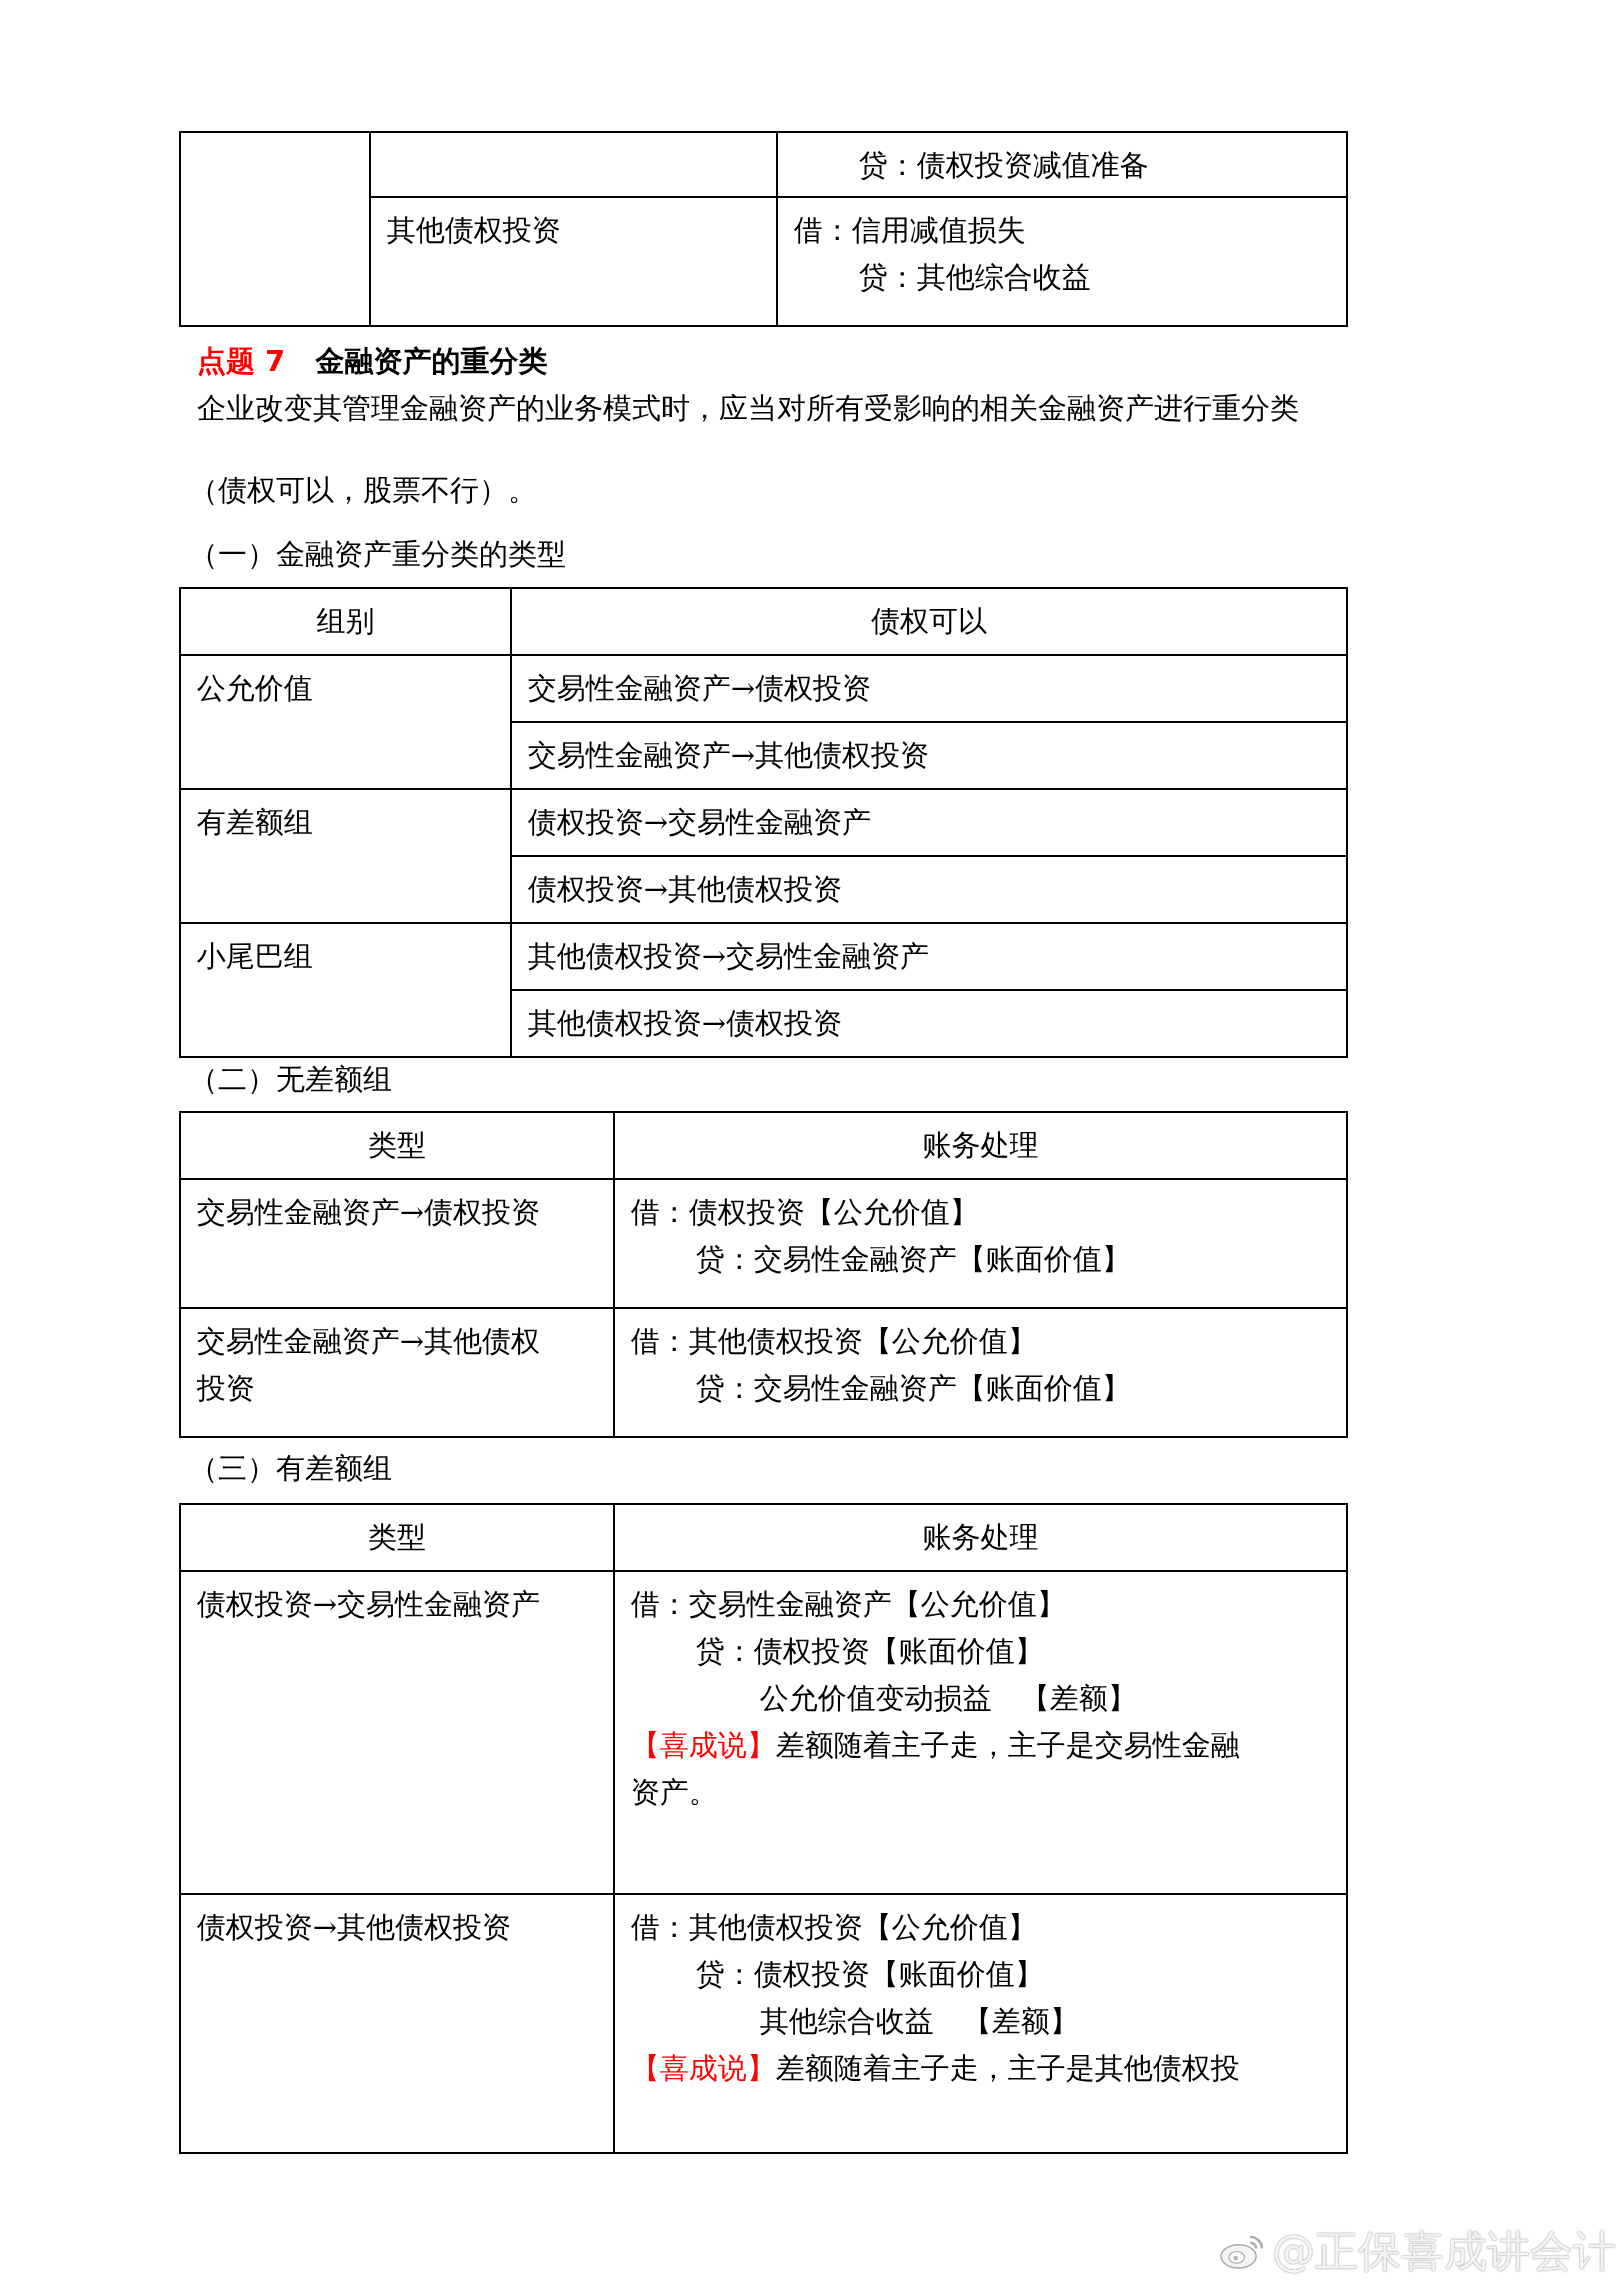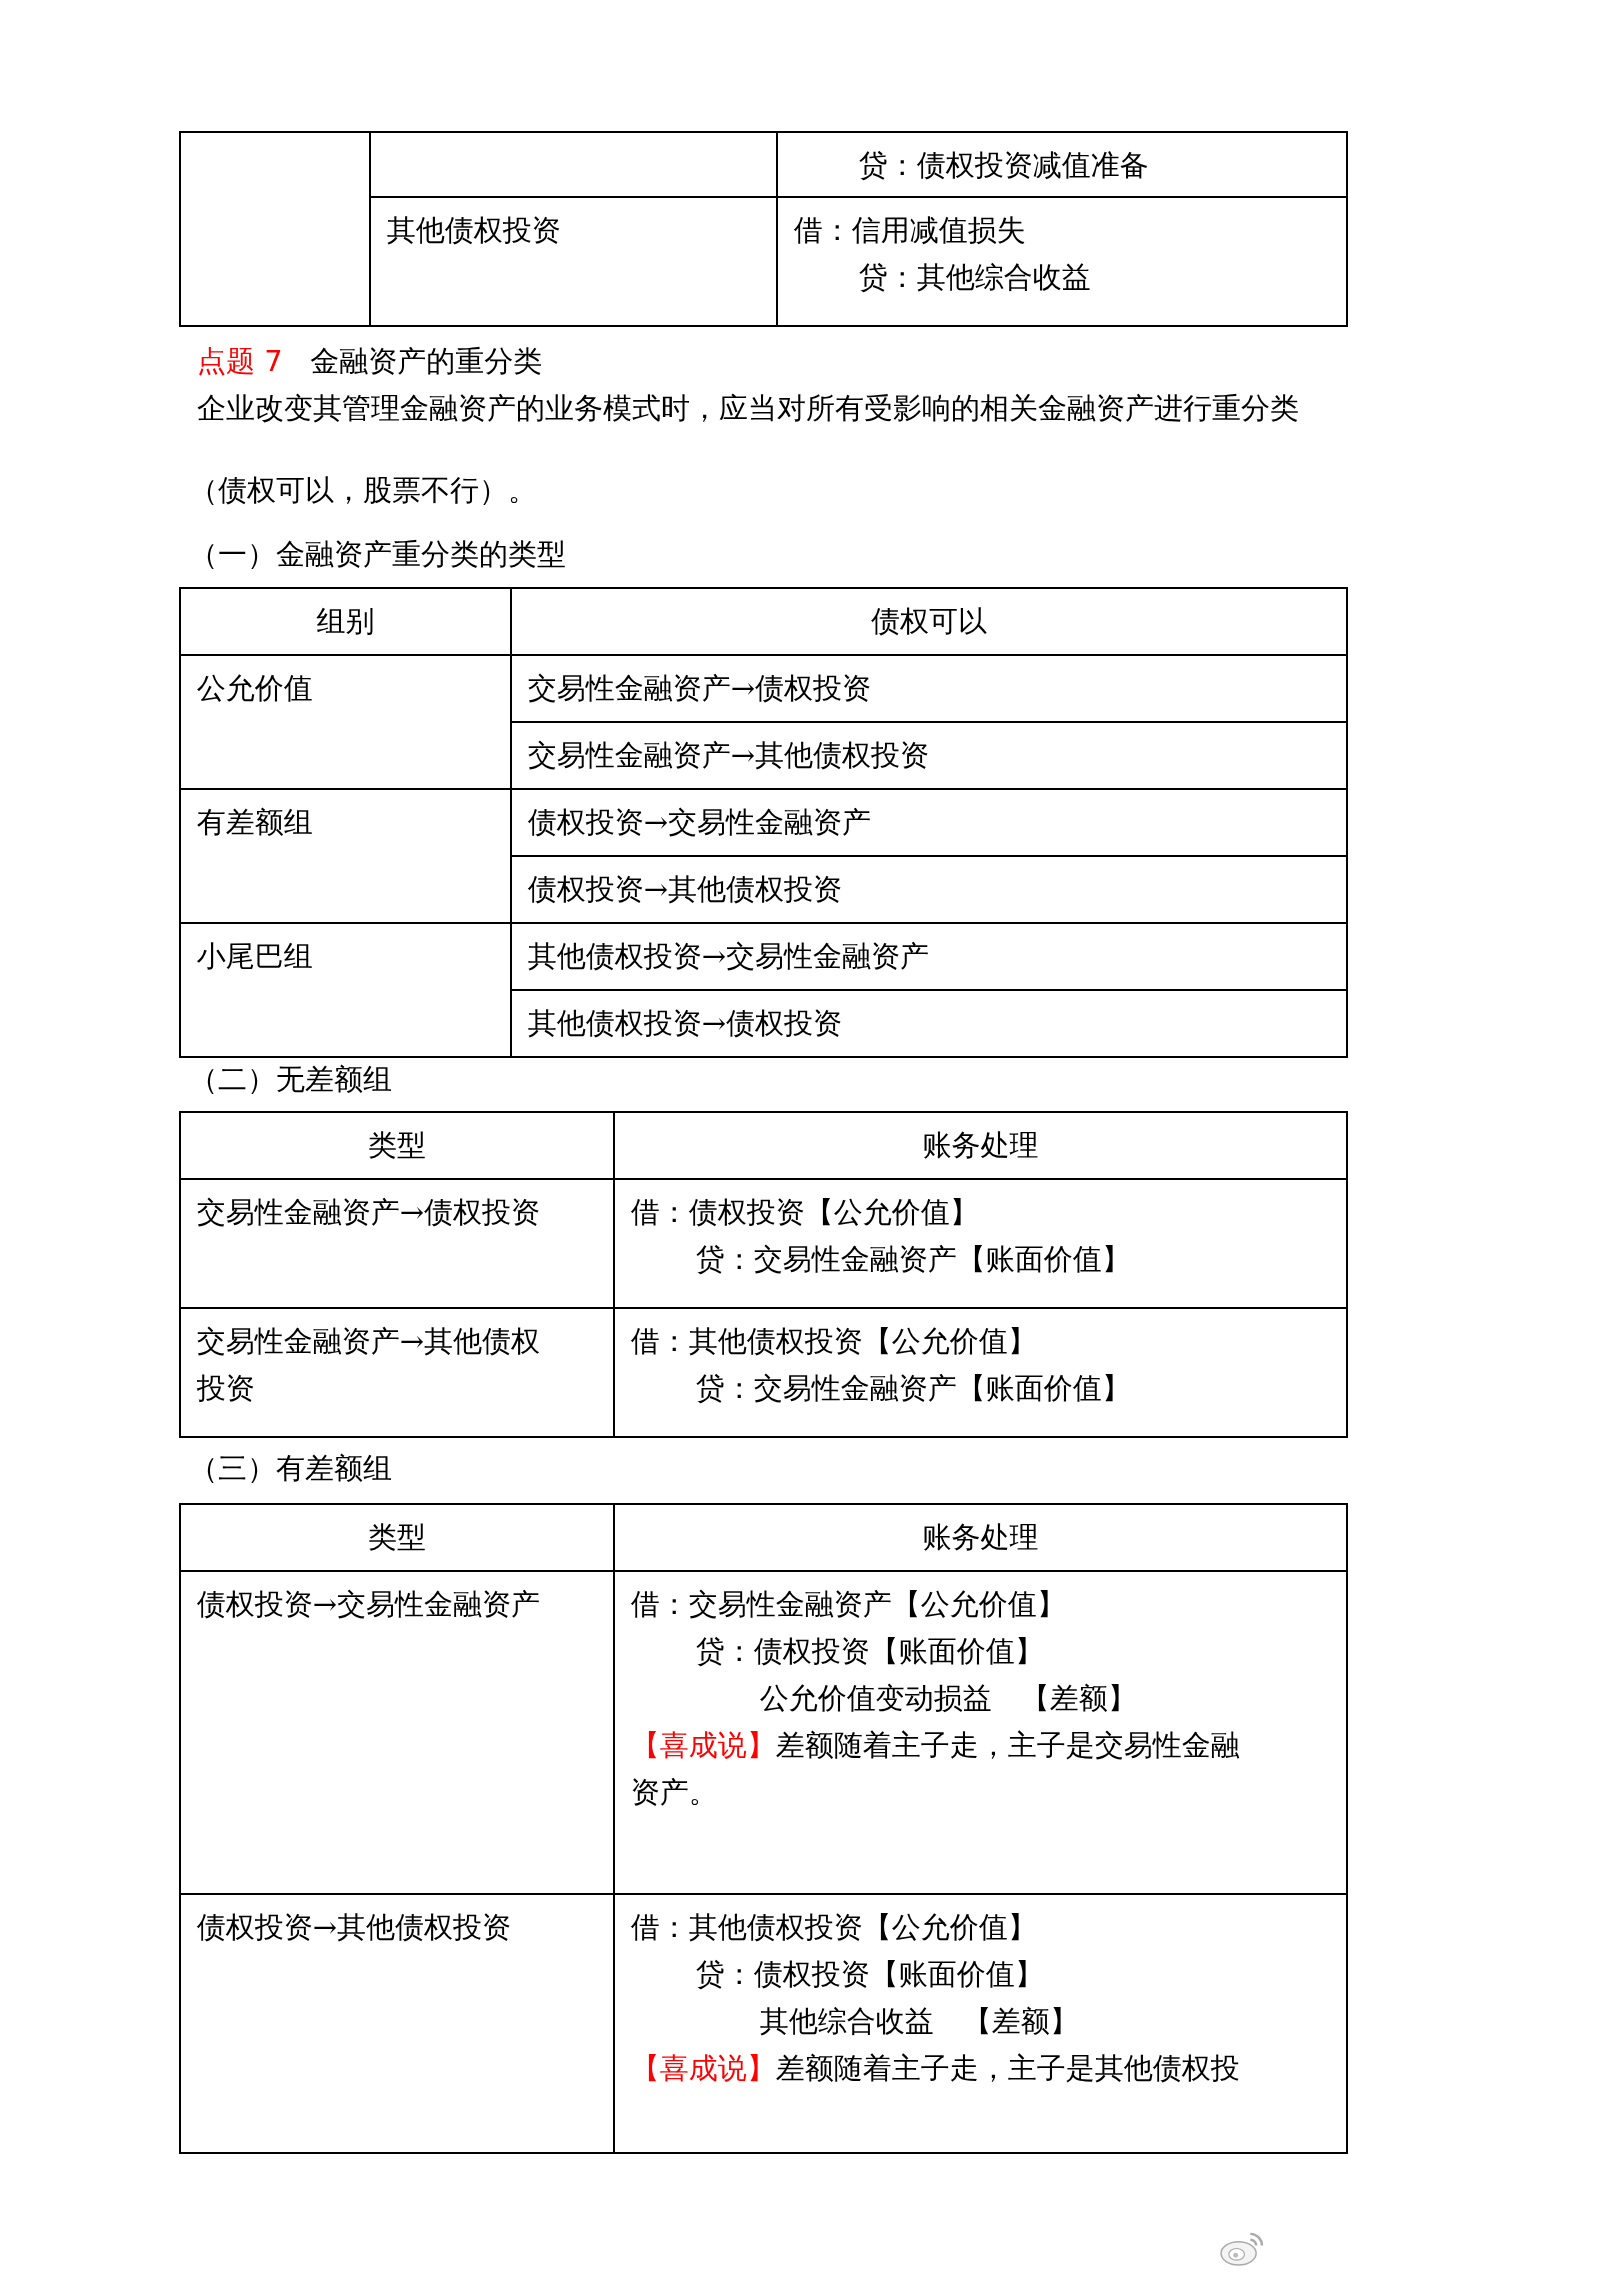--- a/index.html
+++ b/index.html
@@ -8,21 +8,21 @@
     font-family: "DejaVu Serif", "Liberation Serif", serif;
     color: #000; font-size: 29px;
   }
   table { border-collapse: collapse; position: absolute; left: 179px; width: 1169px; table-layout: fixed; }
   td { border: 2px solid #000; vertical-align: top; padding: 0 0 0 15.7px; line-height: 65px; white-space: nowrap; }
   td.center { text-align: center; padding-left: 0; border-radius: 23px; }
   .line { display: block; height: 47px; }
   .ind2 { padding-left: 65px; }
   .ind4 { padding-left: 129px; }
   .red { color: #ff0000; }
-  .heading { font-weight: normal; font-family: "DejaVu Sans", "Liberation Sans", sans-serif; }
+  .heading { font-weight: bold; font-family: "DejaVu Sans", "Liberation Sans", sans-serif; }
   .text-line { position: absolute; left: 197px; line-height: 65px; white-space: nowrap; }
   .sub-head { left: 189px; }
   .watermark {
     position: absolute; left: 1219px; top: 2223px; font-size: 43px;
     font-family: "DejaVu Sans", "Liberation Sans", sans-serif;
     color: #f4f4f4; text-shadow: 0 0 2px #9a9a9a, 0 0 1px #b0b0b0;
     white-space: nowrap;
   }
   .weibo-icon { display: inline-block; width: 47px; height: 39px; vertical-align: -3.9px; margin-right: 5.9px; }
 </style>
@@ -166,15 +166,15 @@
 
 <div class="watermark">
   <span class="weibo-icon">
     <svg width="47" height="39" viewBox="0 0 48 40">
       <ellipse cx="20" cy="26" rx="18" ry="12" fill="#f4f4f4" stroke="#aaa" stroke-width="1.5"></ellipse>
       <ellipse cx="18" cy="27" rx="8" ry="6" fill="#fff" stroke="#aaa" stroke-width="1.2"></ellipse>
       <circle cx="17" cy="28" r="2.5" fill="#bbb"></circle>
       <path d="M32 6 a12 12 0 0 1 12 12" fill="none" stroke="#aaa" stroke-width="2.5"></path>
       <path d="M32 12 a6 6 0 0 1 6 6" fill="none" stroke="#aaa" stroke-width="2.5"></path>
     </svg>
-  </span>
+  </span><span>@正保喜成讲会计</span>
 </div>
 
 
 </body></html>

